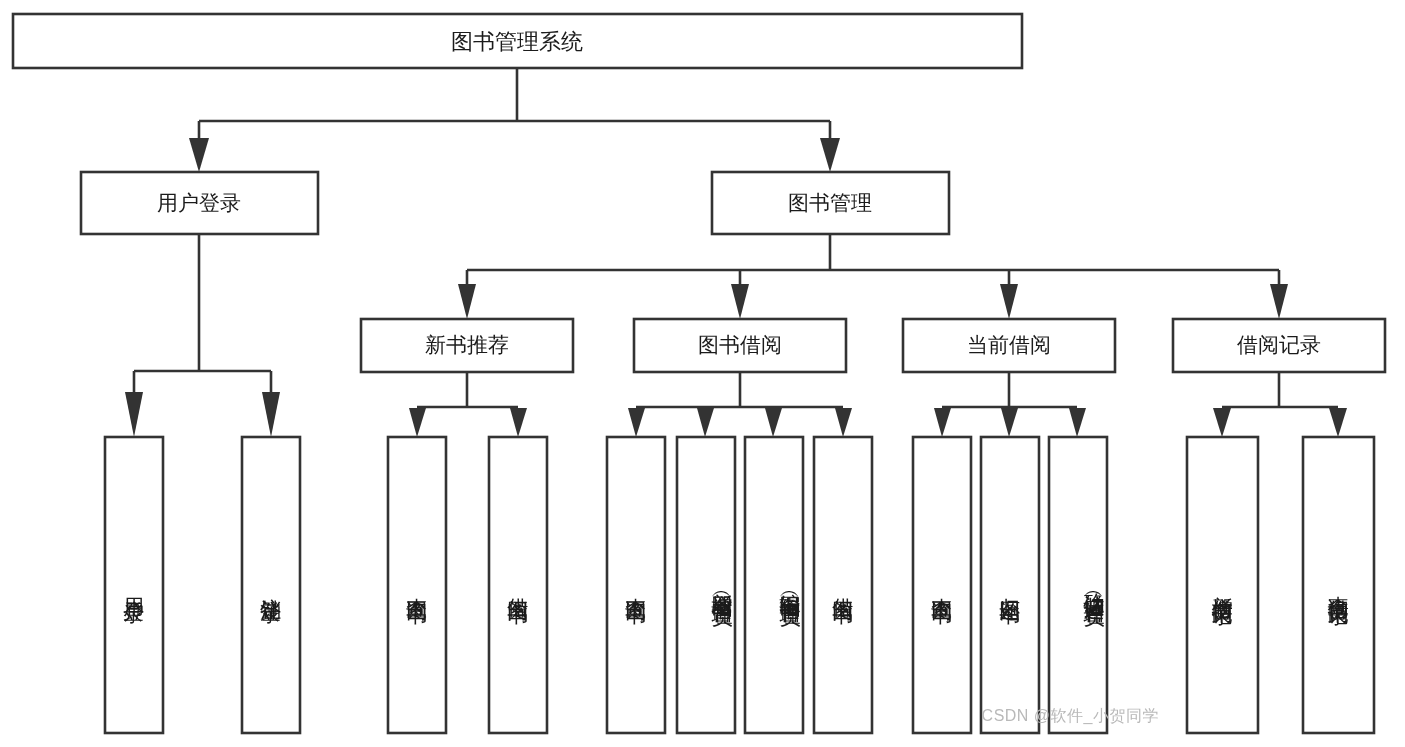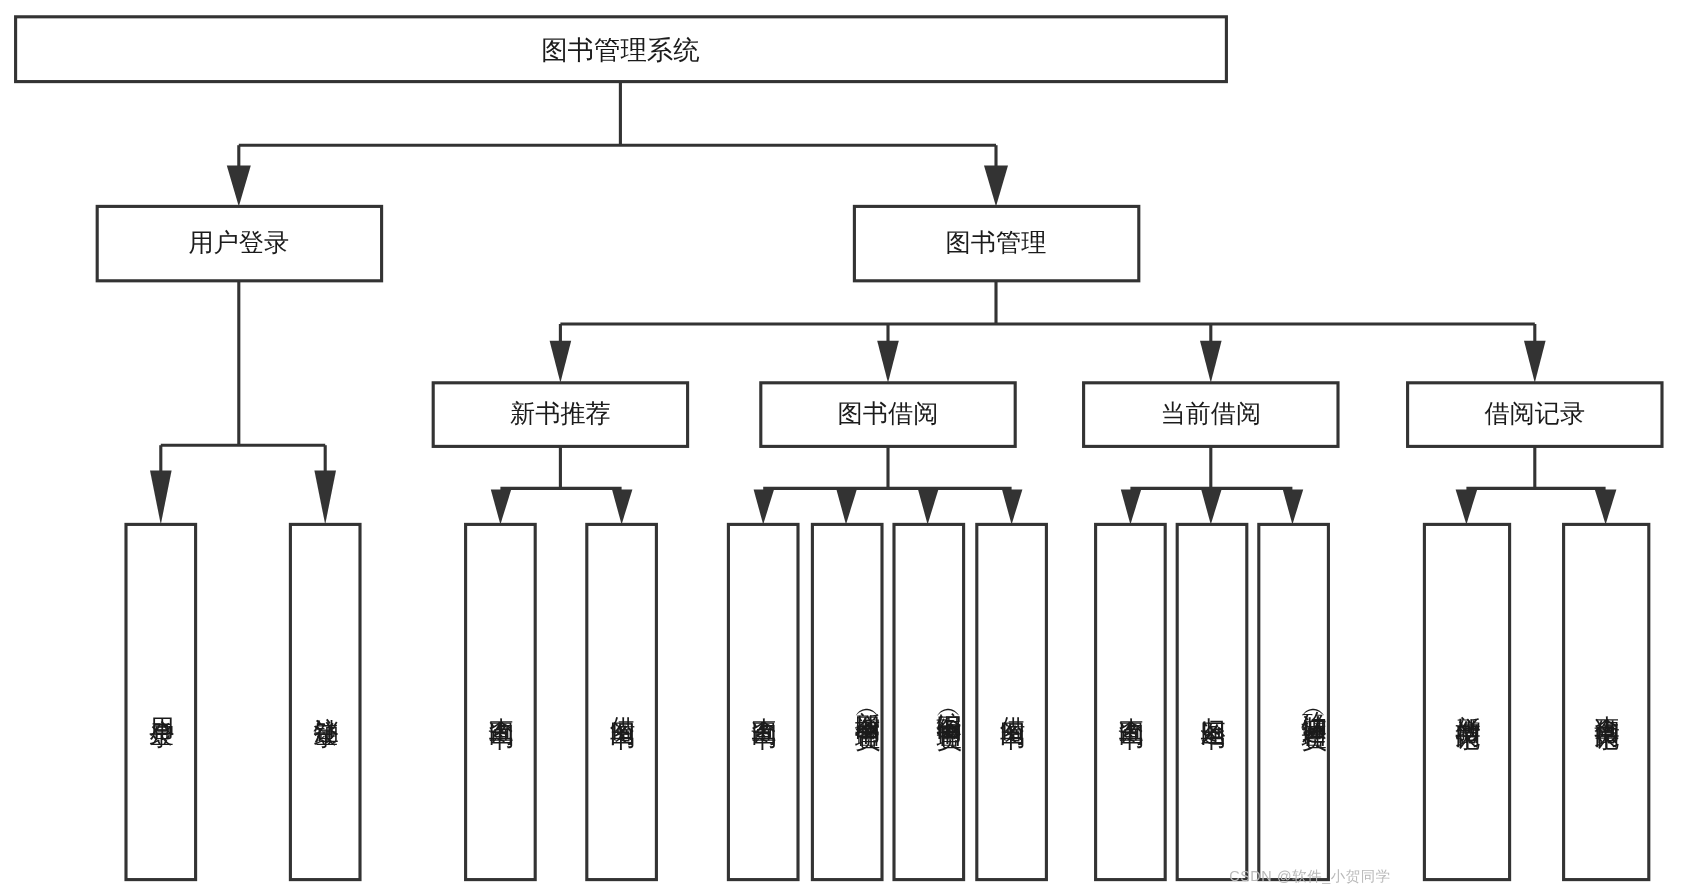--- a/index.html
+++ b/index.html
@@ -64,23 +64,23 @@
     color: #1b1b1b;
     letter-spacing: 2px;
     text-align: center;
     white-space: nowrap;
     pointer-events: none;
     user-select: none;
   }
   .watermark {
     position: absolute;
     right: 8px;
-    bottom: 8px;
-    font-family: "Liberation Sans", "DejaVu Sans", sans-serif;
-    font-size: 12px;
+    bottom: 20px;
+    font-family: "Liberation Sans", "DejaVu Sans", sans-serif;
+    font-size: 16px;
     color: #b9b9b9;
     letter-spacing: 0.5px;
     white-space: nowrap;
     user-select: none;
   }
 </style>
 </head>
 <body>
 
 <div id="diagram-root">

